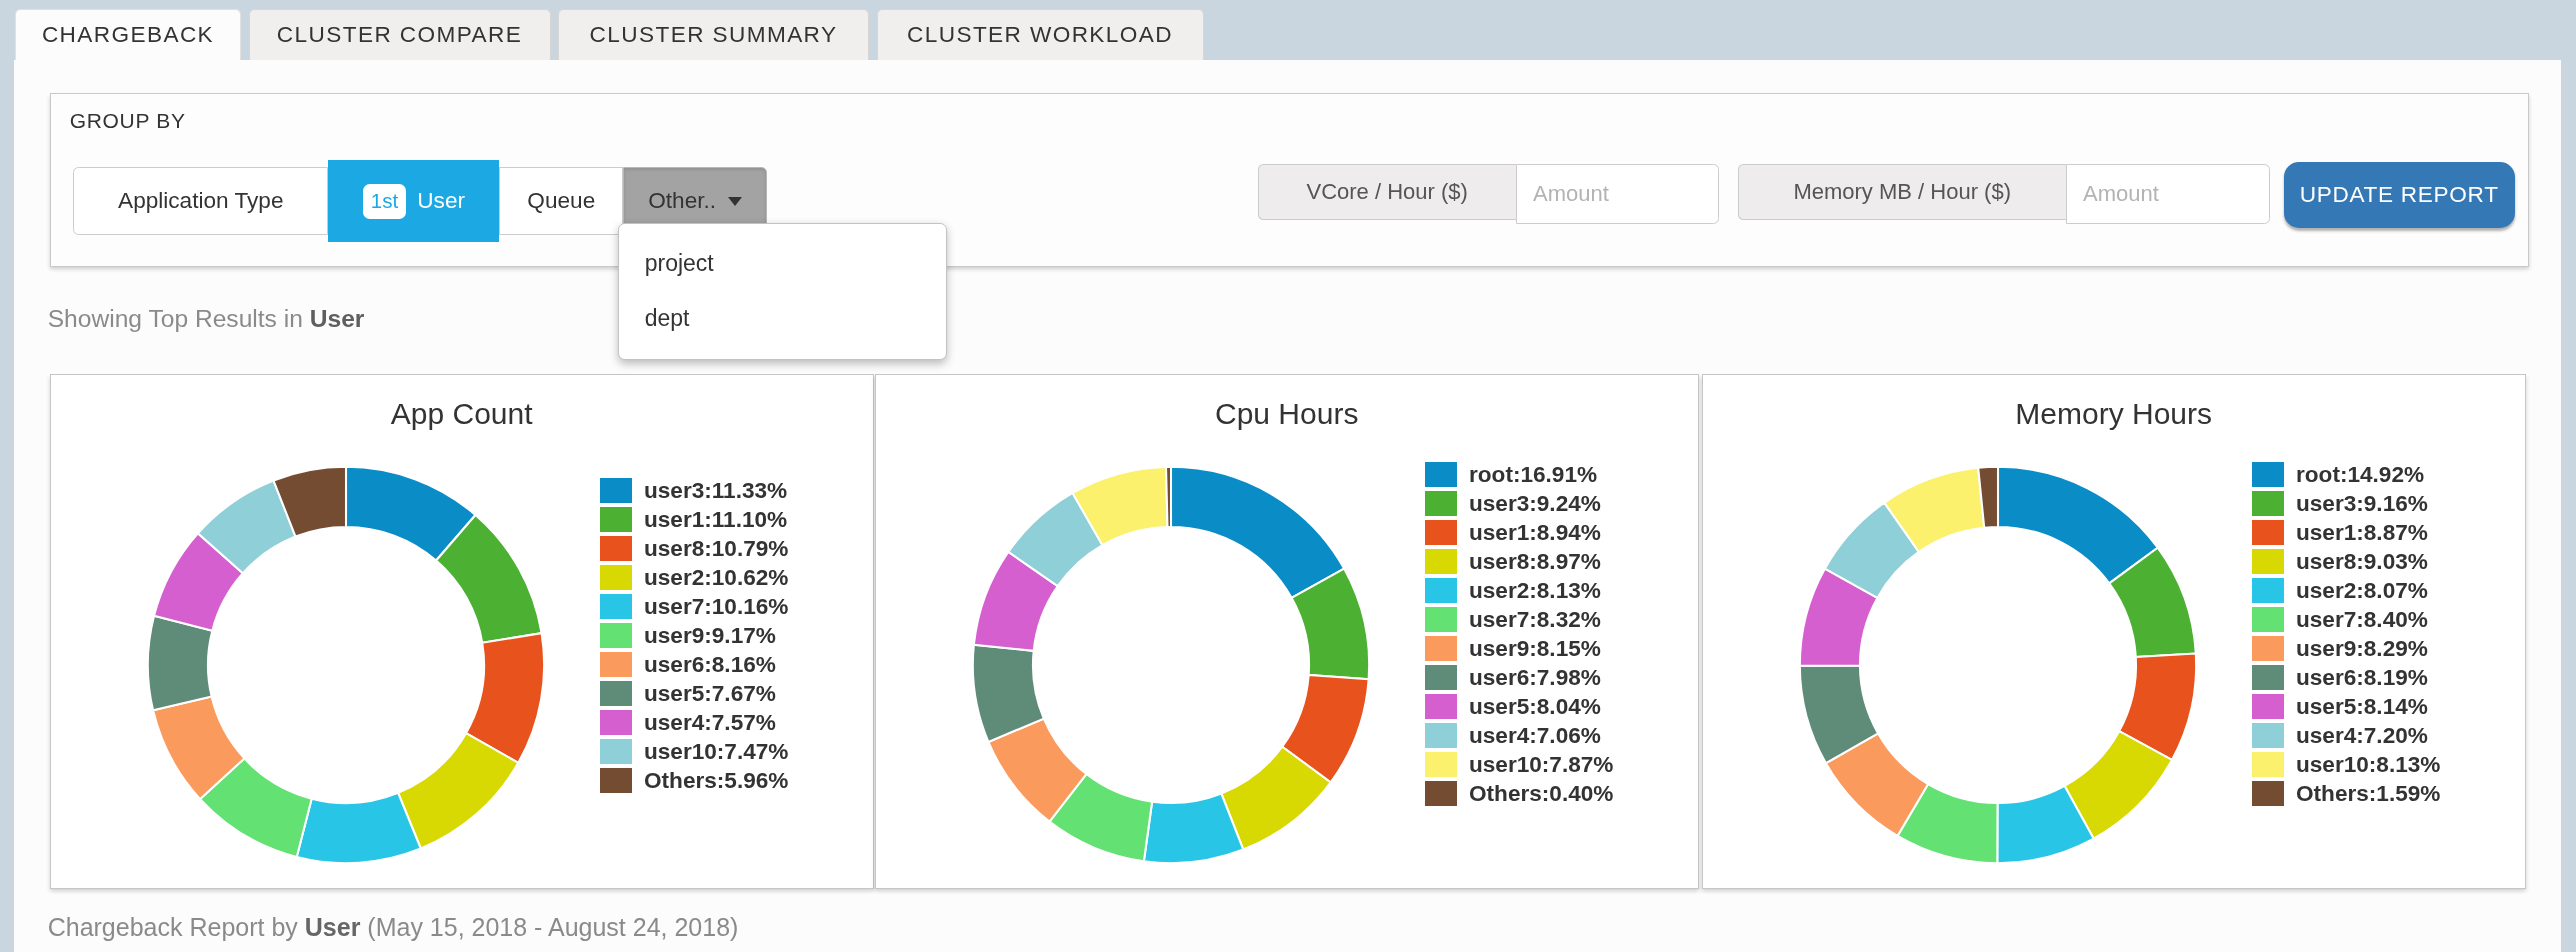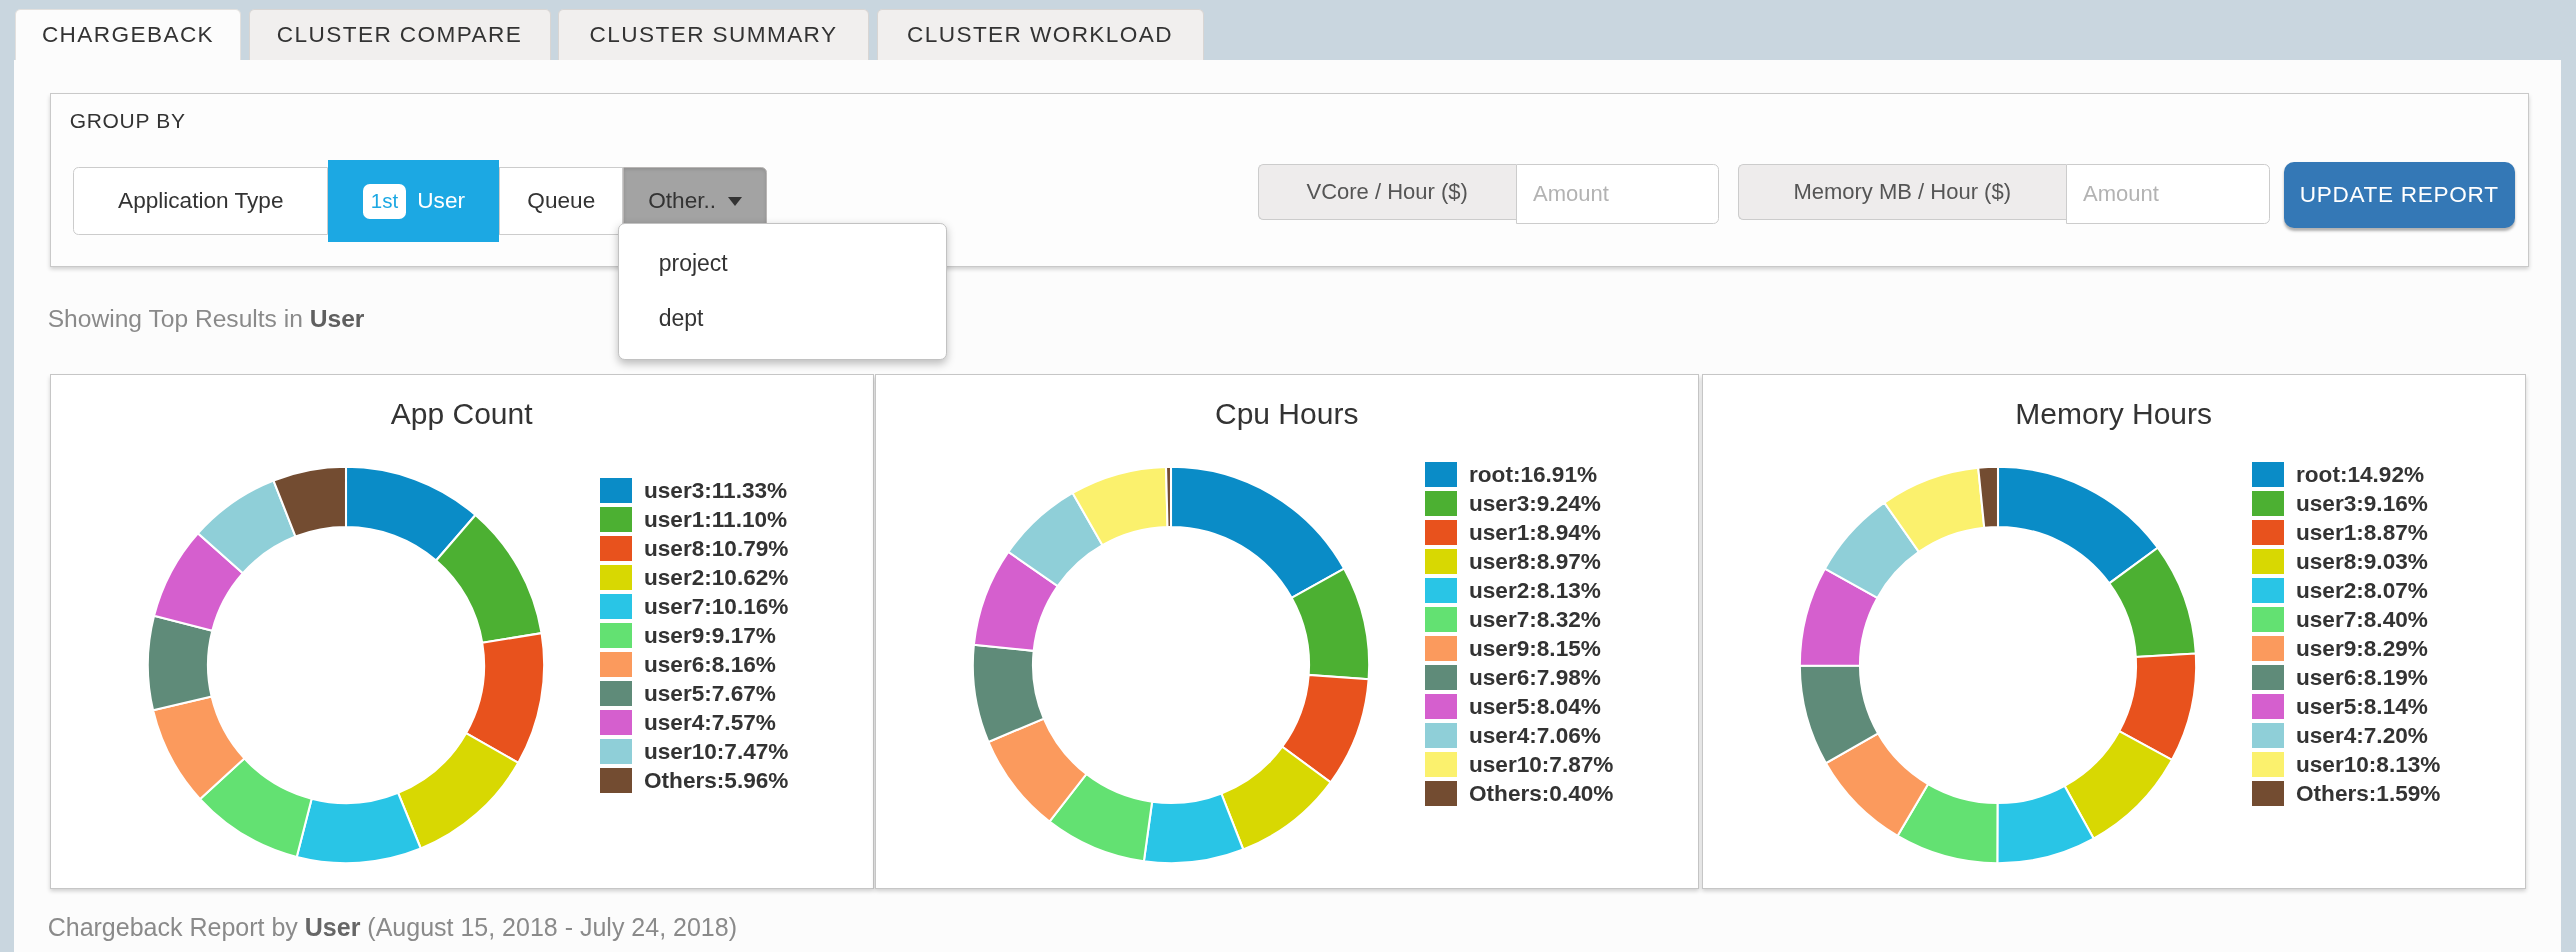--- a/index.html
+++ b/index.html
@@ -70,34 +70,34 @@
   .rate-addon.w1 { width:258px; } .rate-addon.w2 { width:328px; }
   .rate-input {
     height:60px; border:1.4px solid #ccc; border-radius:0 5.5px 5.5px 0;
     font-size:22px; color:#333; padding:0 16.4px; outline:none; background:#fff;
     font-family:"Liberation Sans", sans-serif;
   }
   .rate-input::placeholder { color:#b3b3b3; }
   .rate-input.w1 { width:203px; } .rate-input.w2 { width:204px; }
   .update-btn {
     position:absolute; left:2233px; top:68px; width:231px; height:66px;
-    background:#3478b6; border:none; border-radius:10px; color:#fff;
+    background:#3478b6; border:none; border-radius:15px; color:#fff;
     font-size:22.6px; letter-spacing:0.7px; cursor:pointer;
     box-shadow:0 2.1px 2.7px rgba(0,0,0,.3);
     font-family:"Liberation Sans", sans-serif;
   }
 
   
   .dropdown-menu {
     position:absolute; left:604px; top:163px; width:329px; min-height:133px;
     background:#fff; border:0.7px solid #c2c2c2; border-radius:6.8px;
     box-shadow:0 3.4px 8.2px rgba(0,0,0,.25); z-index:30; padding:12.3px 0;
   }
   .dropdown-item {
-    height:55px; display:flex; align-items:center; padding-left:40px;
+    height:55px; display:flex; align-items:center; padding-left:26px;
     font-size:23px; color:#333; cursor:pointer;
   }
 
   
   .showing-line { position:absolute; left:34px; top:245px; font-size:24.6px; color:#8a8a8a; }
   .showing-line b { color:#5f5f5f; font-weight:bold; }
 
   
   .chart-panel {
     position:absolute; top:314px; width:824px; height:515px;
@@ -360,16 +360,16 @@
           <span class="legend-swatch" style="background: rgb(251, 241, 109);"></span>
           <span class="legend-label">user10:8.13%</span>
         </div>
         <div class="legend-row">
           <span class="legend-swatch" style="background: rgb(115, 76, 49);"></span>
           <span class="legend-label">Others:1.59%</span>
         </div>
       </div>
   </div>
 
-  <div class="caption-line"><span>Chargeback Report by </span><b>User</b><span> (August 15, 2018 - July 24, 2018)</span></div>
+  <div class="caption-line"><span>Chargeback Report by </span><b>User</b><span> (May 15, 2018 - August 24, 2018)</span></div>
 
 </div>
 
 
 </body></html>

